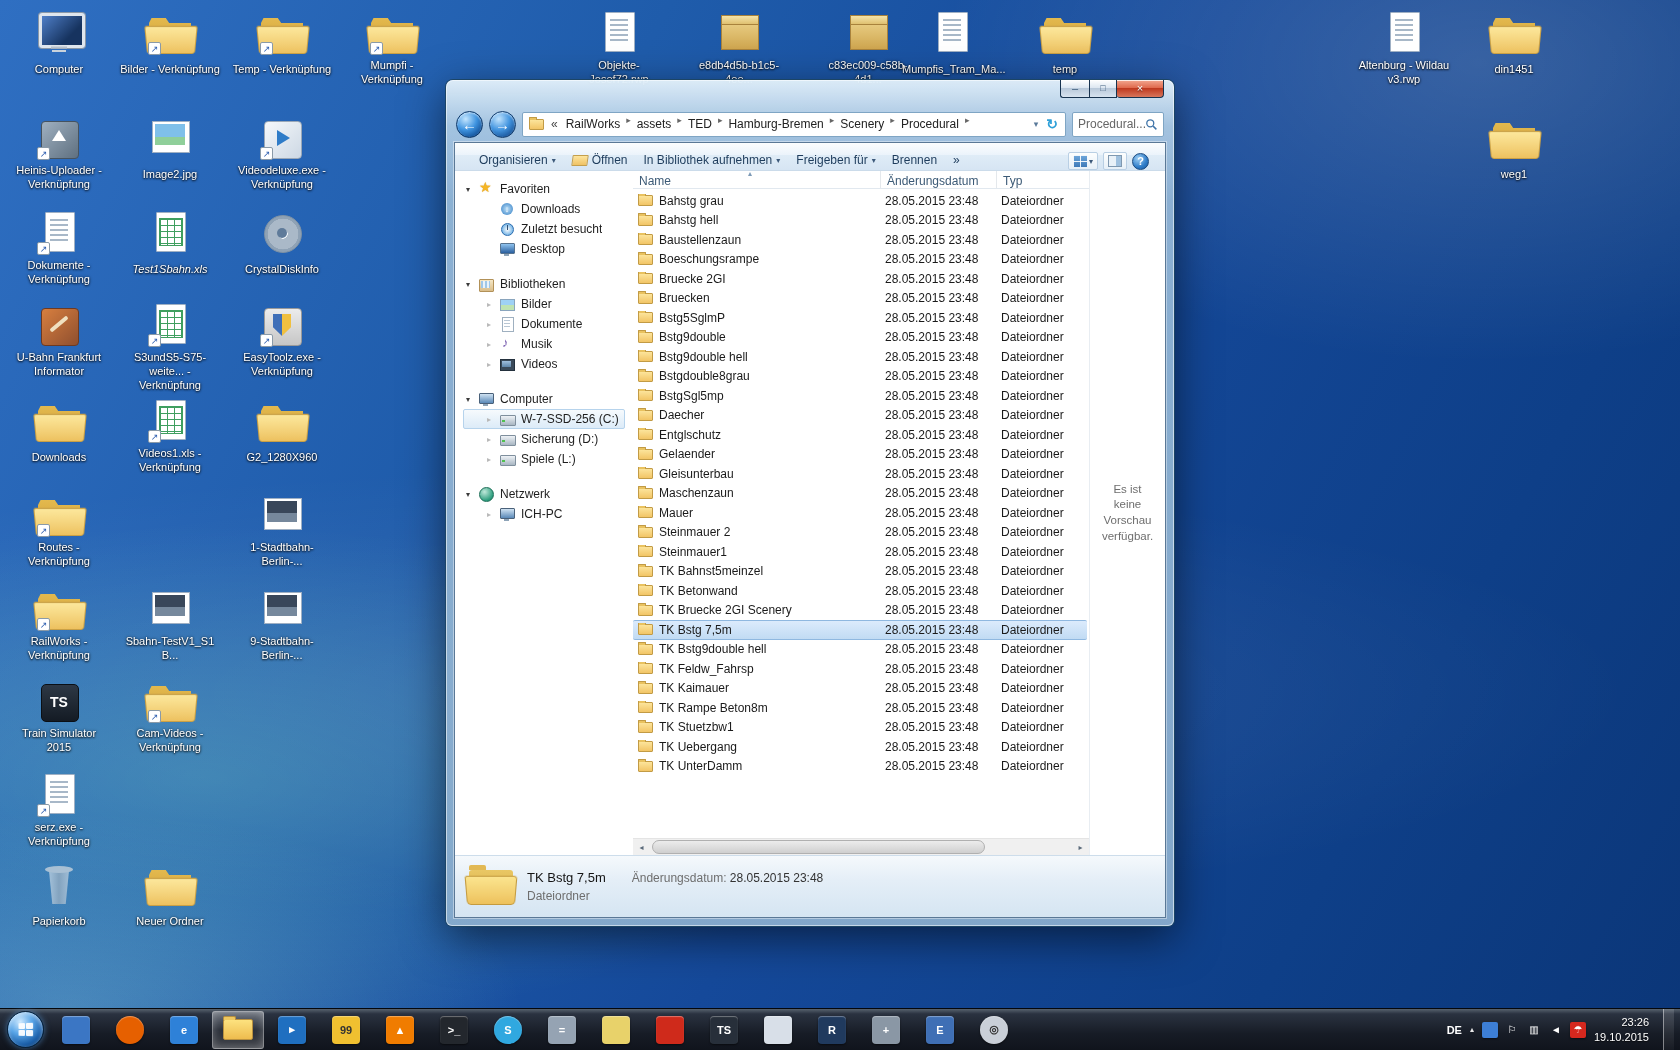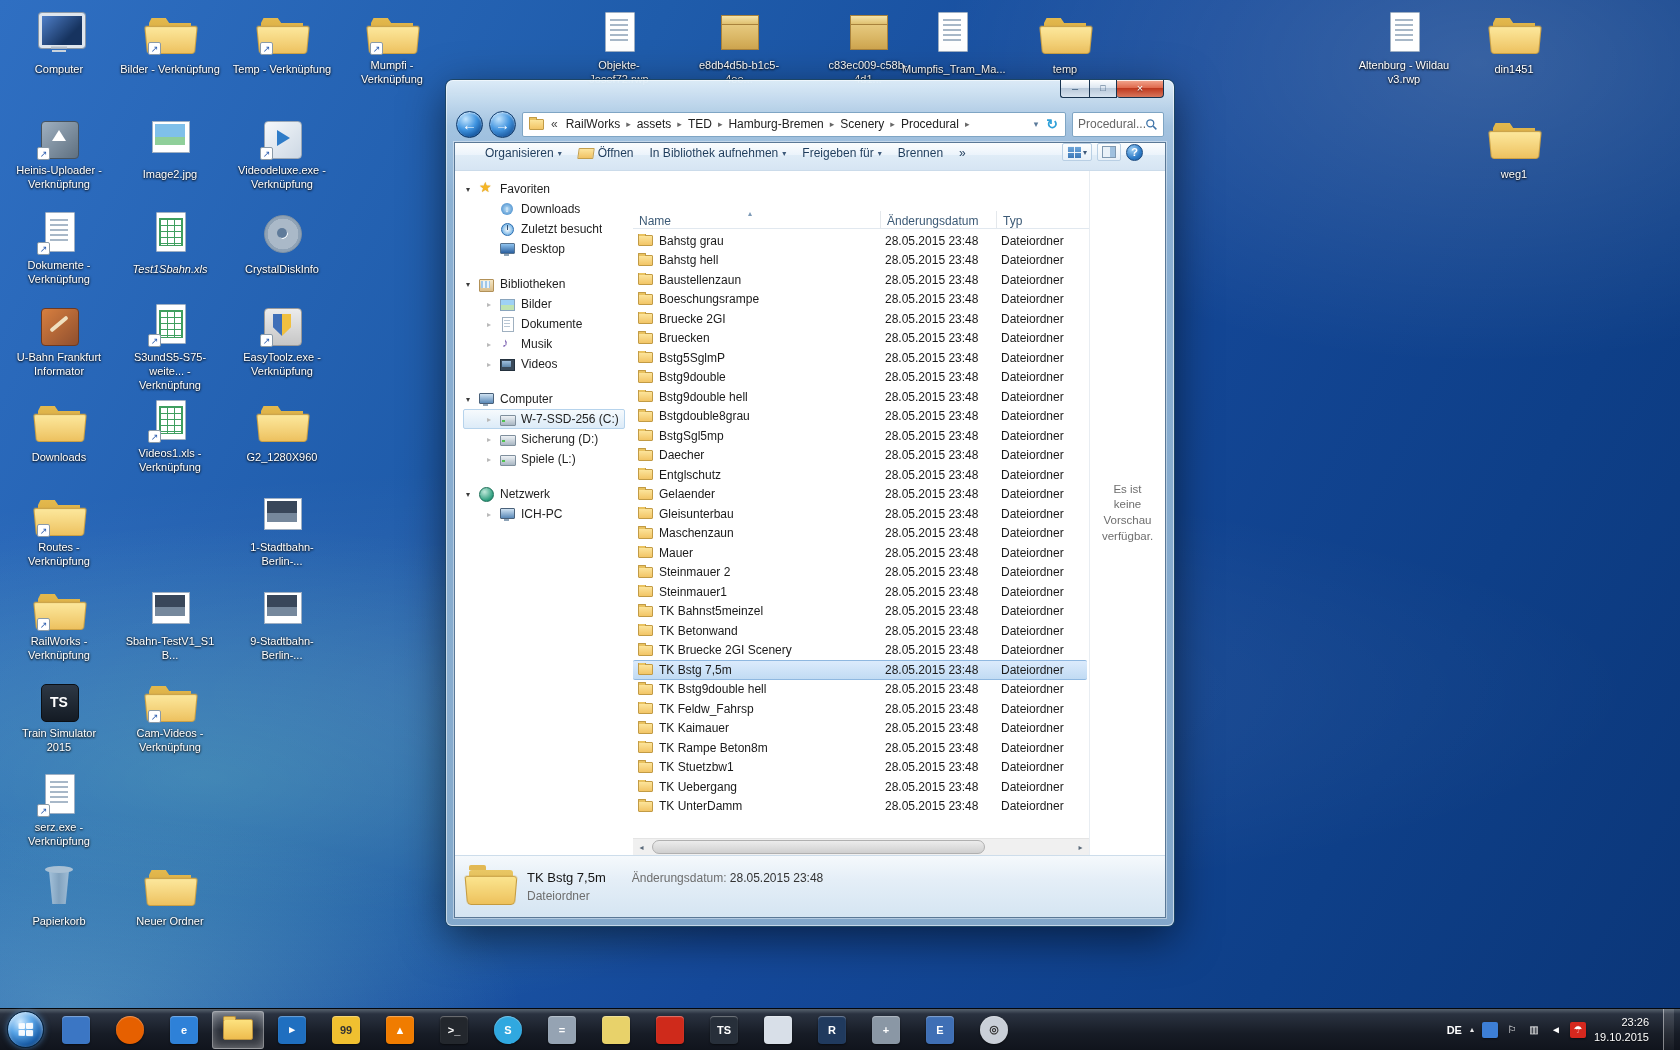--- a/index.html
+++ b/index.html
@@ -97,32 +97,32 @@
     background:radial-gradient(circle at 35% 28%,#c4e6ff,#3f94e0 45%,#14549c 78%,#0c3a70);
     box-shadow:inset 0 1px 2px rgba(255,255,255,.7);}
   .nav-circle.fwd{opacity:.95;}
   .addressbar{flex:1;height:25px;min-width:0;background:#fff;border:1px solid #7fa5c4;border-radius:2px;
     display:flex;align-items:center;padding:0 4px;font-size:12px;color:#222;}
   .addr-folder{flex:none;width:15px;height:11px;margin:0 4px 0 2px;position:relative;
     background:linear-gradient(#fce49b,#f2c566);border:1px solid #c29b45;border-radius:1px;}
   .addr-folder::before{content:'';position:absolute;top:-3px;left:-1px;width:6px;height:2px;background:#e9c25f;
     border:1px solid #c29b45;border-bottom:none;border-radius:1px 1px 0 0;}
   .addr-overflow{color:#444;padding:0 3px;}
-  .crumbs{display:flex;align-items:center;min-width:0;overflow:hidden;}
+  .crumbs{display:flex;align-items:flex-start;min-width:0;overflow:hidden;}
   .crumb{padding:2px 5px;white-space:nowrap;}
   .crumb-sep{font-size:9px;color:#666;padding:0 1px;}
   .addr-dd{margin-left:auto;font-size:9px;color:#5a7a9a;padding:0 5px;}
   .addr-refresh{color:#2fa0d8;font-size:14px;font-weight:bold;padding:0 3px;}
   .searchbox{flex:none;width:92px;height:25px;background:#fff;border:1px solid #7fa5c4;border-radius:2px;
     display:flex;align-items:center;padding:0 5px;font-size:12px;color:#666;}
   .search-text{flex:1;white-space:nowrap;overflow:hidden;}
   .body{flex:1;margin:0 8px 8px;border:1px solid #5a7896;background:#fff;display:flex;flex-direction:column;
     min-height:0;box-shadow:0 0 0 1px rgba(255,255,255,.4);}
   .toolbar{flex:none;height:28px;background:linear-gradient(#fbfdfe,#ebf3fb 45%,#dfecf7 46%,#d6e5f3);
-    border-bottom:1px solid #cbdbea;display:flex;align-items:flex-start;padding:0 22px;font-size:12px;color:#1e3c5c;}
+    border-bottom:1px solid #cbdbea;display:flex;align-items:flex-end;padding:0 16px;font-size:12px;color:#1e3c5c;}
   .tb-left{display:flex;align-items:center;}
   .tb-btn{display:flex;align-items:center;gap:4px;padding:3px 8px;border-radius:2px;white-space:nowrap;}
   .tb-dd{font-size:8px;color:#3c597a;}
   .tb-openfolder{width:16px;height:11px;position:relative;background:linear-gradient(#fde59e,#f0c264);
     border:1px solid #c49f4c;border-radius:1px;transform:skewX(-8deg);}
   .tb-right{margin-left:auto;display:flex;align-items:center;gap:5px;}
   .vw{display:flex;align-items:center;gap:2px;padding:2px 4px;border:1px solid #b9cfe4;border-radius:2px;
     background:linear-gradient(#fdfefe,#e7f0f8);}
   .vw-grid{width:14px;height:12px;display:inline-block;
     background-image:linear-gradient(rgba(255,255,255,.9) 1px,transparent 1px),
@@ -168,21 +168,21 @@
   .np-ic-videos::after{content:'';position:absolute;left:3px;top:4px;width:9px;height:6px;background:linear-gradient(#9fc0de,#5f87ab);}
   .np-ic-computer::before,.np-ic-computer-small::before{content:'';position:absolute;left:1px;top:1px;width:13px;height:9px;
     background:linear-gradient(#cfe2f2,#5a89b8);border:1px solid #4a617a;border-radius:1px;}
   .np-ic-computer::after,.np-ic-computer-small::after{content:'';position:absolute;left:5px;top:12px;width:5px;height:2px;background:#8ea4b8;}
   .np-ic-drive::before{content:'';position:absolute;left:1px;top:3px;width:14px;height:9px;
     background:linear-gradient(#eef2f6,#a8b6c2);border:1px solid #7f8f9d;border-radius:1px;}
   .np-ic-drive::after{content:'';position:absolute;left:3px;top:8px;width:3px;height:2px;background:#4fc04f;}
   .np-ic-network::before{content:'';position:absolute;left:1px;top:0;width:13px;height:13px;border-radius:50%;
     background:radial-gradient(circle at 35% 30%,#bfe8da,#2e9e7e 70%,#1d6f58);border:1px solid #1d6f58;}
   .listwrap{flex:1;display:flex;flex-direction:column;min-width:0;}
-  .colheaders{flex:none;height:18px;display:flex;border-bottom:1px solid #e1e8ef;font-size:12px;color:#3c5a76;margin-top:40px;}
+  .colheaders{flex:none;height:18px;display:flex;border-bottom:1px solid #e1e8ef;font-size:12px;color:#3c5a76;}
   .col{padding:3px 0 0 6px;border-right:1px solid #e4e8ec;position:relative;}
   .c-name{width:248px;}
   .c-date{width:116px;}
   .c-type{flex:1;border-right:none;}
   .sort{position:absolute;top:-2px;left:115px;font-size:8px;color:#7d9ab7;}
   .rows{flex:1;overflow:hidden;padding-top:2px;}
   .row{height:19.5px;display:flex;align-items:center;font-size:12px;color:#1a1a1a;margin:0 2px 0 0;}
   .row.selected{background:linear-gradient(#dcebfc,#c1dbf3);border-top:1px solid #8fb8e0;border-bottom:1px solid #8fb8e0;
     border-radius:2px;height:19.5px;}
   .cell-name{width:246px;display:flex;align-items:center;gap:6px;padding-left:5px;white-space:nowrap;overflow:hidden;}

